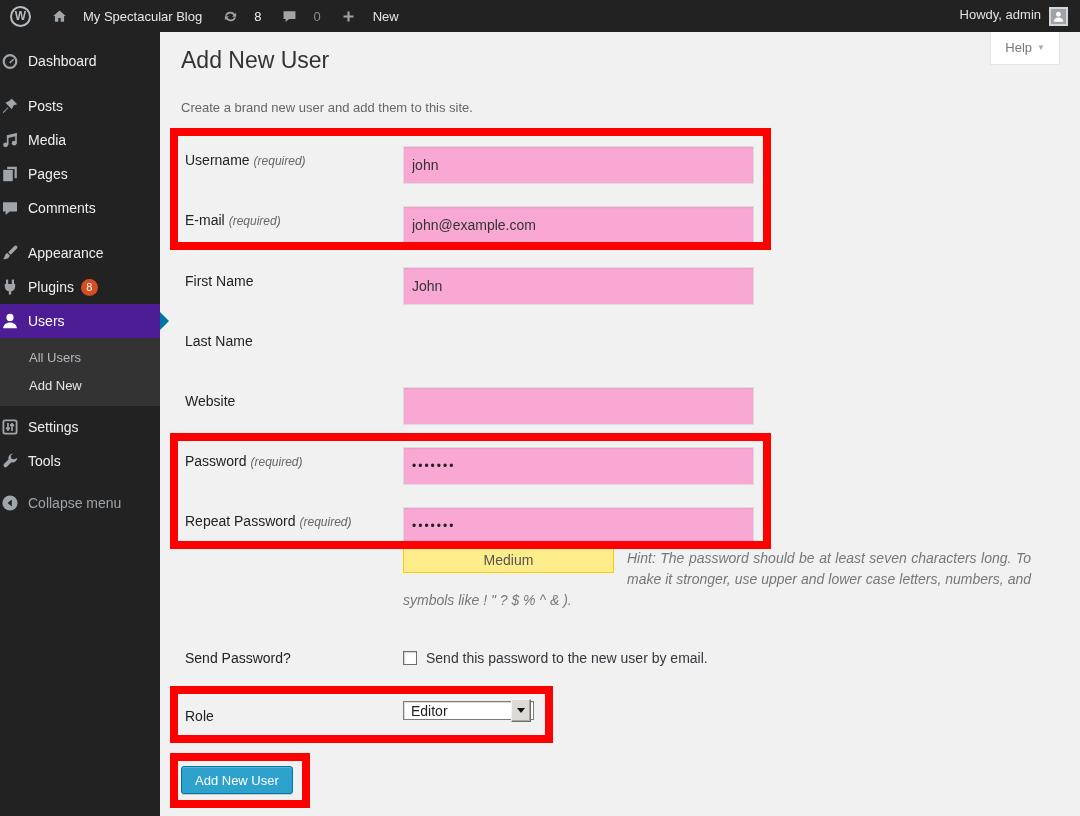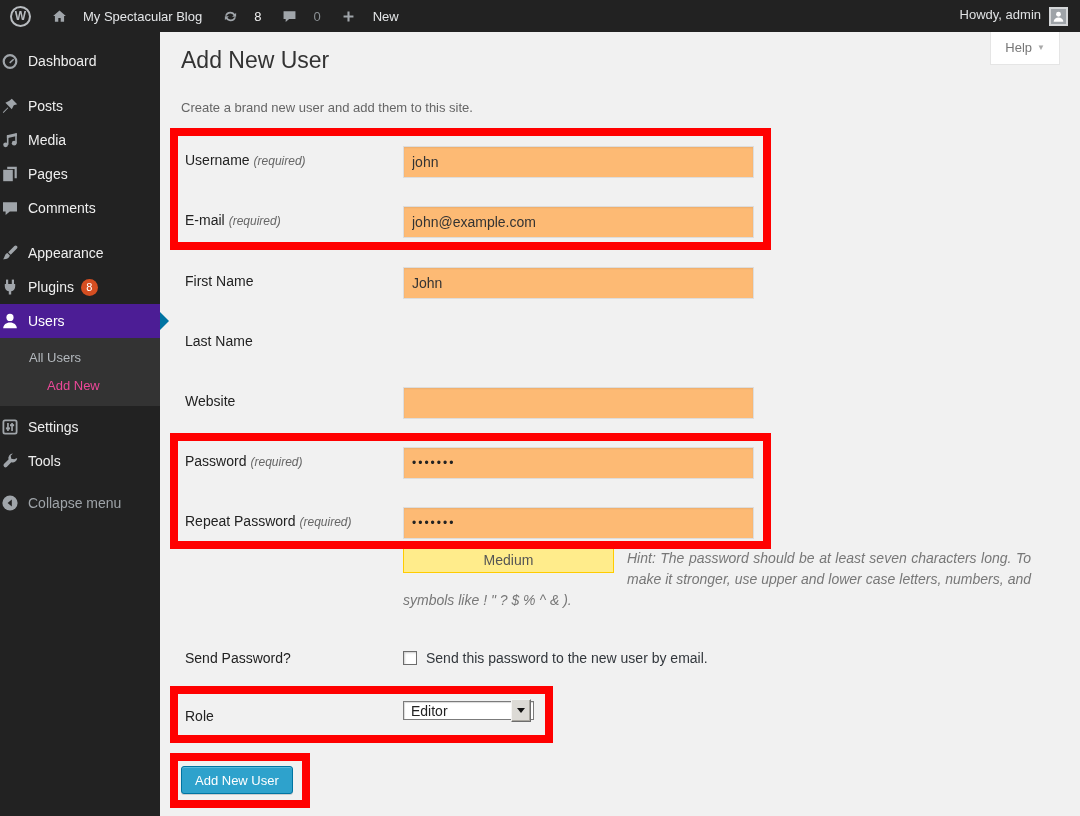--- a/index.html
+++ b/index.html
@@ -33,38 +33,38 @@
             align-items: center; justify-content: center; flex: 0 0 20px; }
   .mi-label { white-space: nowrap; }
   .menu-gap { height: 11px; }
   .menu-item.current { background: #4c1d95; color: #fff; text-align: center; }
   .menu-item.current .mi-icon { color: #fff; }
   .menu-item.dim { color: #9ea3a8; }
   .plugin-badge { margin-left: 7px; background: #d54e21; color: #fff; font-size: 11px; line-height: 17px;
             min-width: 17px; height: 17px; border-radius: 50%; text-align: center; padding: 0 2px; }
   .submenu { background: #333; padding: 6px 16px; }
   .submenu-item { height: 28px; line-height: 28px; padding-left: 13px; color: #b4b9be; font-size: 13px; cursor: pointer; }
-  .submenu-item.current { color: #ec4899; margin-left: 18px; }
+  .submenu-item.current { color: #e5e5e5; }
   .users-arrow { position: absolute; left: 160px; top: 312px; width: 0; height: 0;
             border: 9px solid transparent; border-left: 9px solid #0074a2; z-index: 55; }
 
   
   .help-tab { position: absolute; top: 32px; right: 20px; background: #fff; border: 1px solid #e5e5e5;
             border-top: none; padding: 8px 14px 9px; color: #777; font-size: 13px; display: flex;
             align-items: center; gap: 5px; cursor: pointer; z-index: 20; }
   .help-caret { font-size: 8px; color: #aaa; }
 
   
   .page-title { position: absolute; left: 181px; top: 47px; font-size: 23px; font-weight: 400; color: #333; }
   .page-subtitle { position: absolute; left: 181px; top: 100px; font-size: 13px; color: #666; }
 
   .flabel { position: absolute; left: 185px; width: 215px; line-height: 28px; font-size: 14px; color: #222; }
   .flabel .req { margin-left: 4px; font-size: 12px; color: #666; font-style: italic; }
-  .finput { position: absolute; left: 403px; width: 351px; height: 32px; border: 1px solid #ddd;
-            background: #fdba74; padding: 0 8px; font-size: 14px; color: #333;
+  .finput { position: absolute; left: 403px; width: 351px; height: 38px; border: 1px solid #ddd;
+            background: #f9a8d4; padding: 0 8px; font-size: 14px; color: #333;
             font-family: "Liberation Sans", sans-serif; box-shadow: inset 0 1px 2px rgba(0,0,0,.07); }
   .finput.pw { letter-spacing: 2px; font-size: 12px; color: #222; }
   .t146 { top: 146px; } .t206 { top: 206px; } .t267 { top: 267px; } .t327 { top: 327px; }
   .t387 { top: 387px; } .t447 { top: 447px; } .t507 { top: 507px; }
   .t644 { top: 644px; } .t702 { top: 702px; }
 
   .hint-wrap { position: absolute; left: 403px; top: 548px; width: 628px; font-size: 14px;
             line-height: 21px; color: #777; font-style: italic; text-align: justify; }
   .strength-meter { float: left; width: 211px; height: 25px; line-height: 23px; text-align: center;
             background: #ffec8b; border: 1px solid #fc0; color: #555; font-style: normal;

